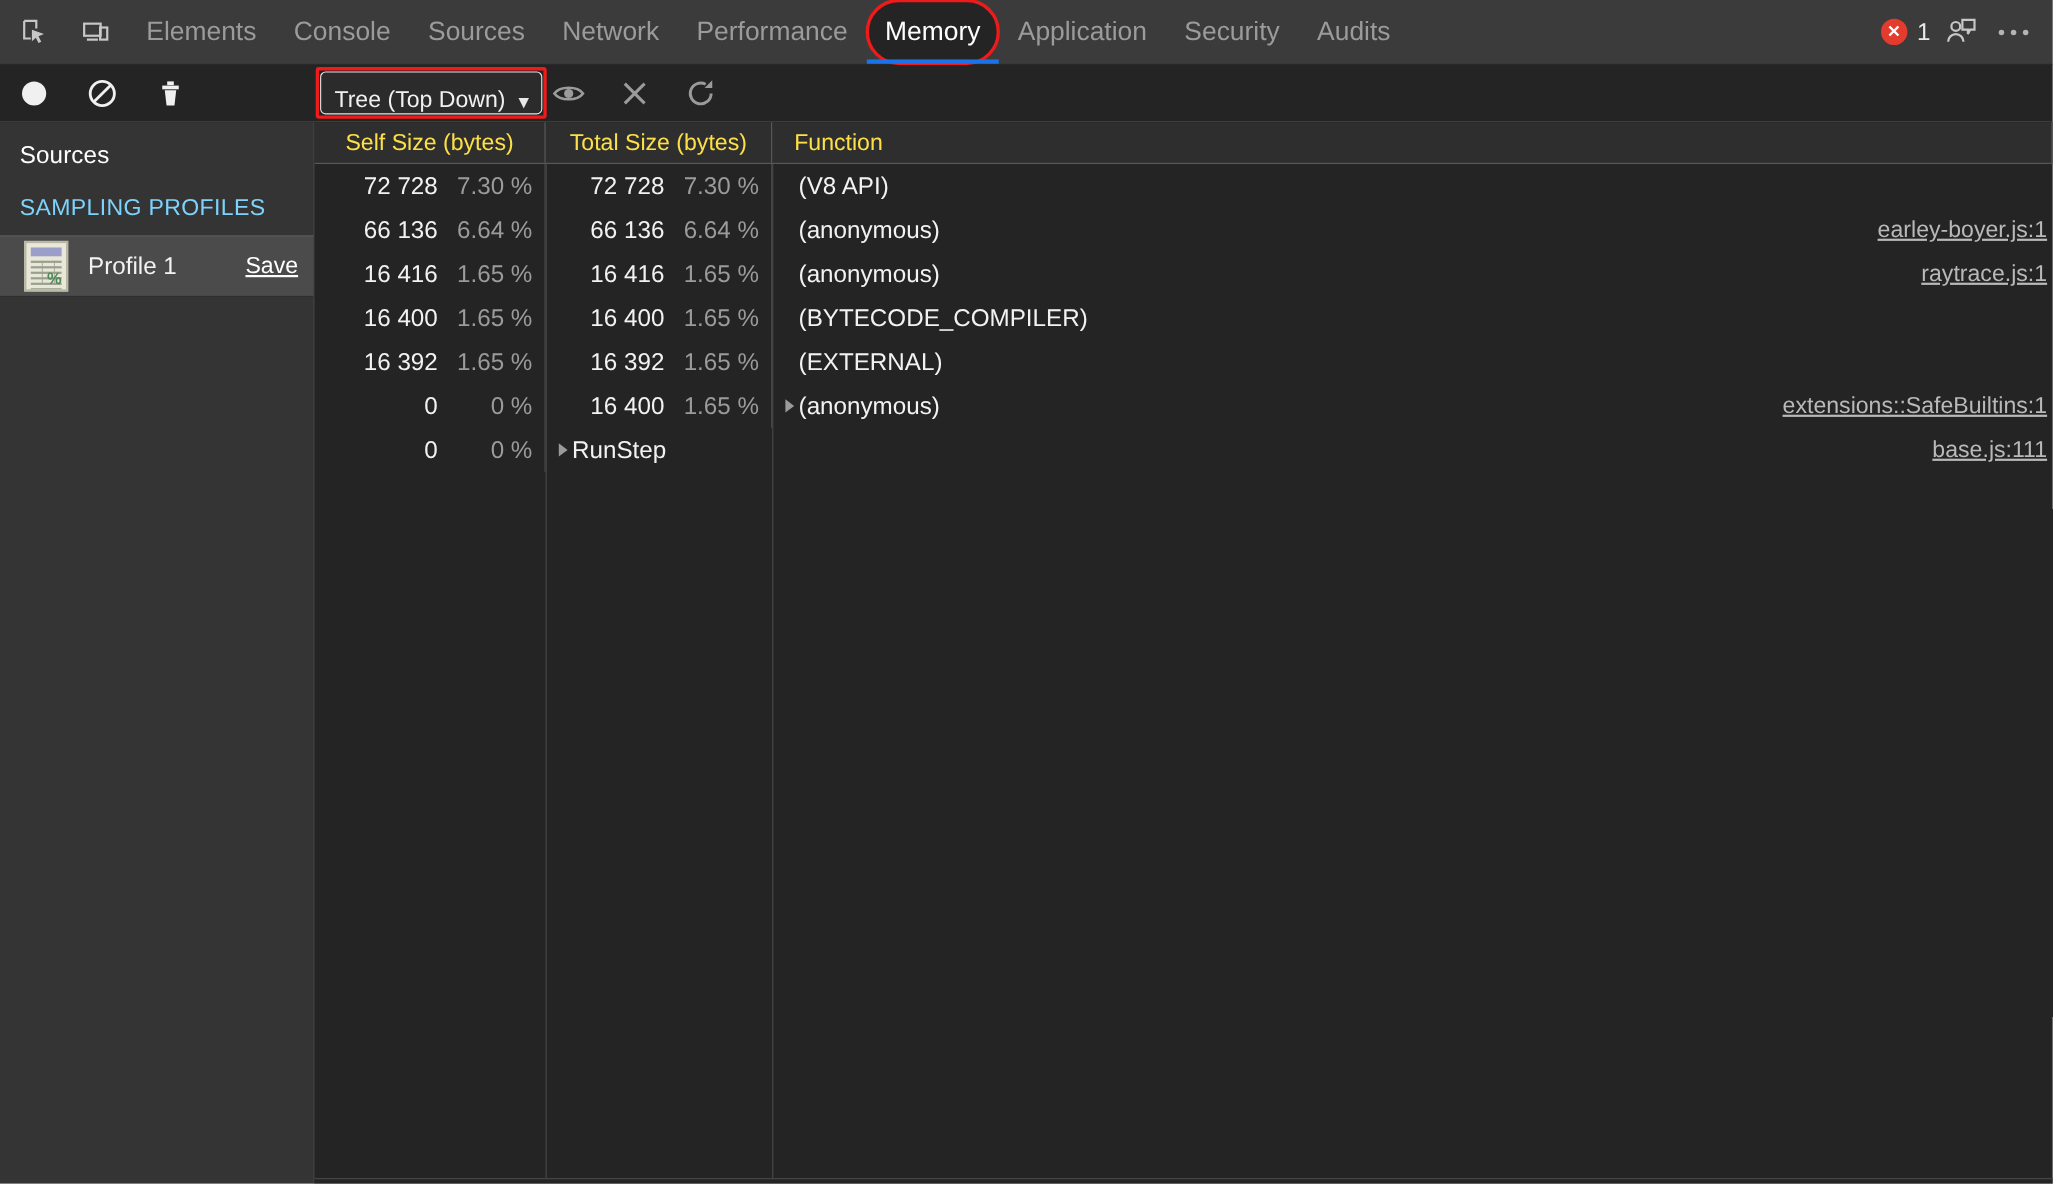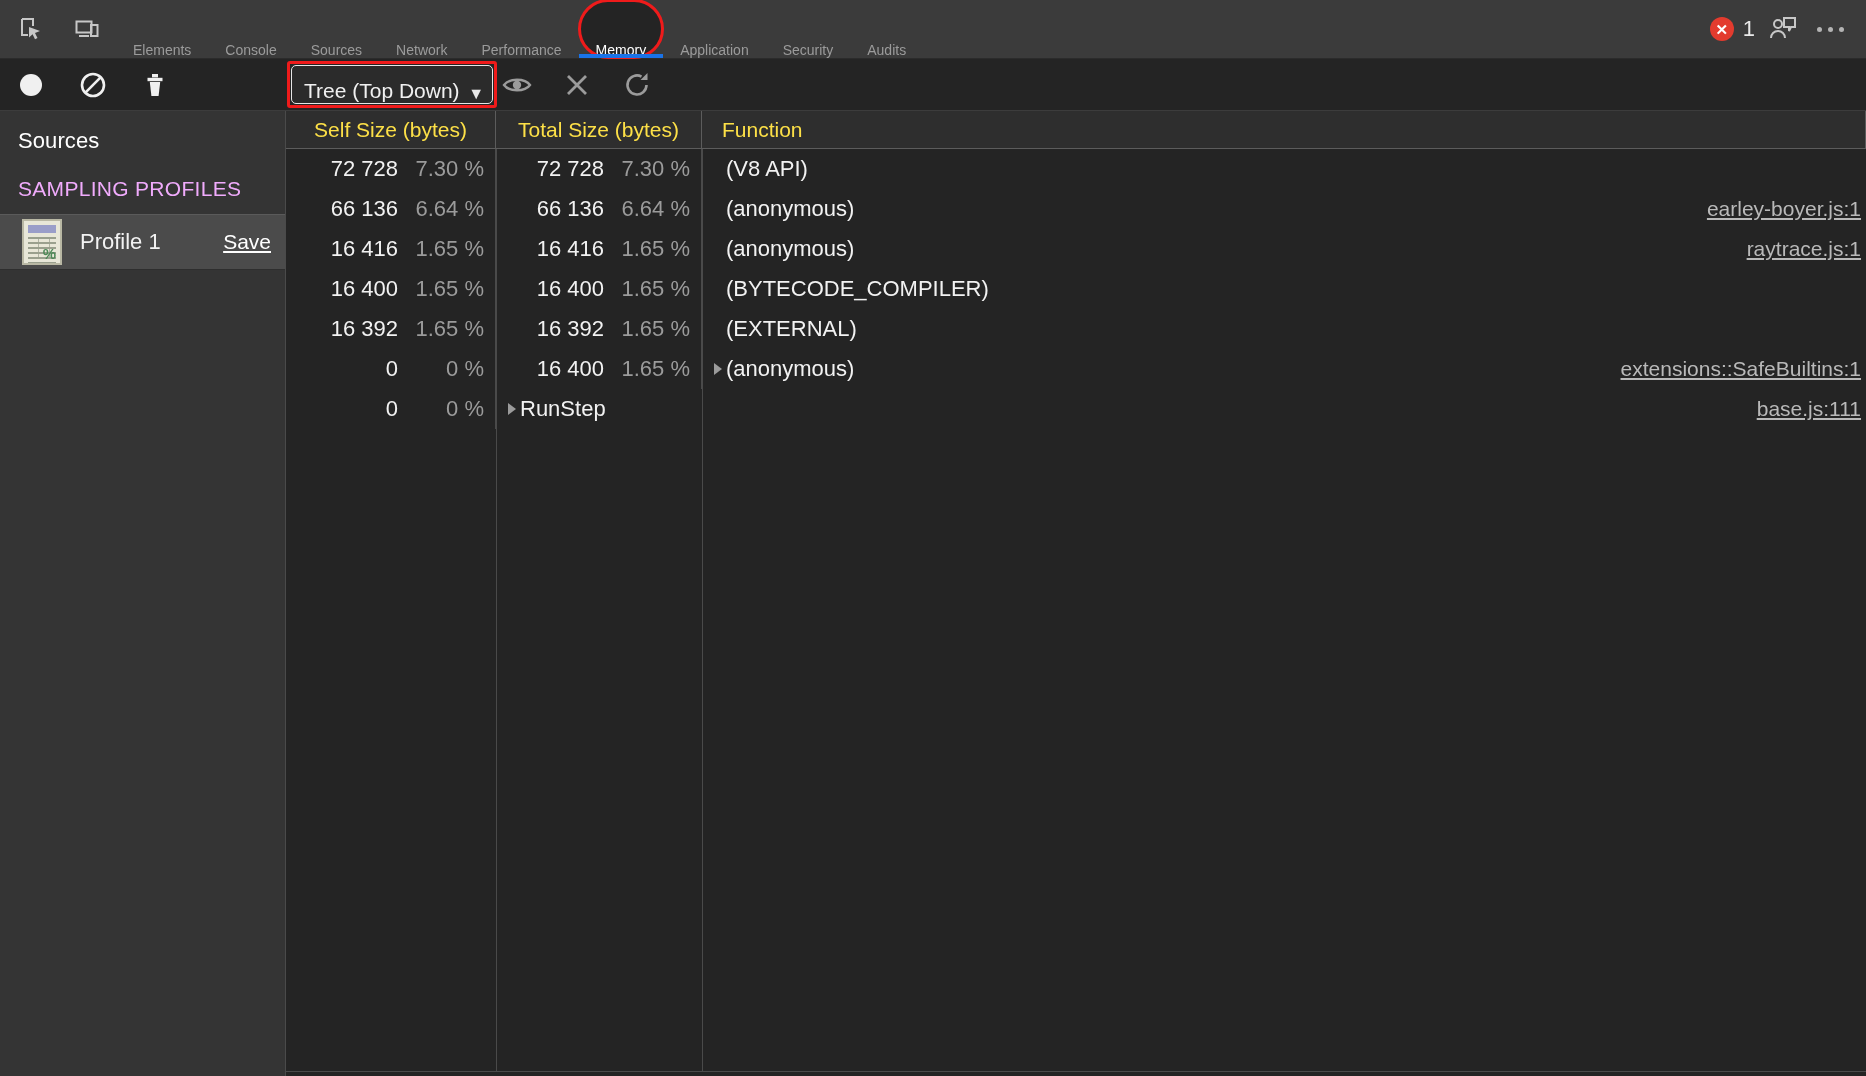--- a/index.html
+++ b/index.html
@@ -35,23 +35,23 @@
     display: flex; align-items: center; justify-content: center;
     cursor: pointer;
   }
   .tb-icon-btn svg { display:block; }
   .tabs {
     display: flex; align-items: stretch;
     margin-left: 8px;
   }
   .tab {
     position: relative;
-    display: flex; align-items: flex-end;
+    display: flex; align-items: center;
     padding: 0 17px;
-    font-size: 14px;
+    font-size: 24px;
     color: #9b9b9b;
     cursor: pointer;
     white-space: nowrap;
   }
   .tab.active {
     color: #ffffff;
     background: #242424;
   }
   .tab.active::after {
     content:"";
@@ -137,21 +137,21 @@
     background: #343434;
     border-right: 1px solid #4a4a4a;
     display: flex; flex-direction: column;
   }
   .sb-title {
     color: #ffffff; font-size: 22px;
     padding: 17px 0 0 18px;
     letter-spacing: .1px;
   }
   .sb-section {
-    color: #f0abfc; font-size: 21px;
+    color: #7dd3fc; font-size: 21px;
     padding: 23px 0 0 18px;
     letter-spacing: .3px;
   }
   .sb-item {
     margin-top: 13px;
     height: 56px;
     background: #4b4b4b;
     display: flex; align-items: center;
     padding: 0 14px 0 22px;
     cursor: pointer;

